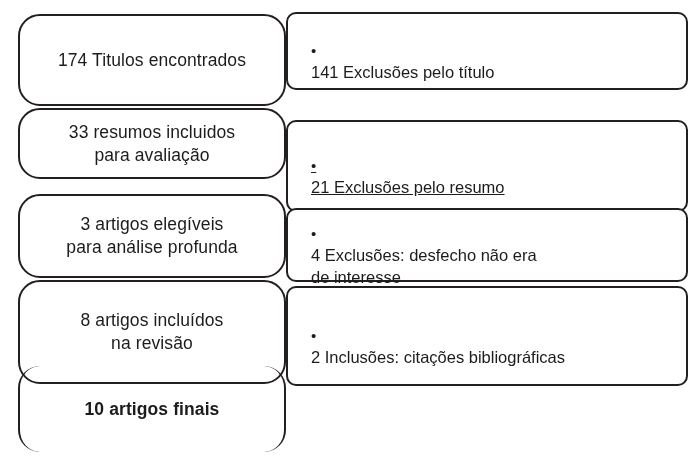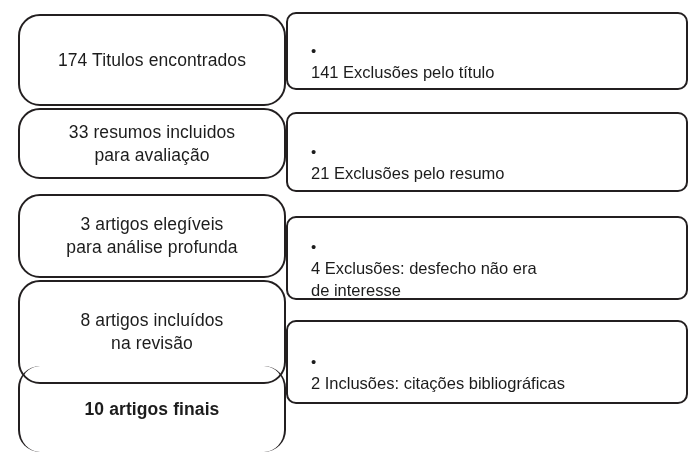--- a/index.html
+++ b/index.html
@@ -84,23 +84,23 @@
   }
 
   
   .row1-stage  { top: 14px;  height: 92px; }
   .row2-stage  { top: 108px; height: 71px; }
   .row3-stage  { top: 194px; height: 84px; }
   .row4-stage  { top: 280px; height: 104px; }
   .row5-stage  { top: 366px; height: 86px; }
 
   .row1-detail { top: 12px;  height: 78px; }
-  .row2-detail { top: 112px; height: 80px; }
-  .row3-detail { top: 216px; height: 84px; }
-  .row4-detail { top: 286px; height: 84px; margin-top: 34px; }
+  .row2-detail { top: 120px; height: 92px; text-decoration: underline; }
+  .row3-detail { top: 208px; height: 74px; }
+  .row4-detail { top: 286px; height: 100px; }
 </style>
 </head>
 <body>
 
 <div id="flowchart">
 
   <div class="box detail-box row1-detail">
     <div class="detail-text">
       <span class="bullet">•</span>
       <span>141 Exclusões pelo título</span>

